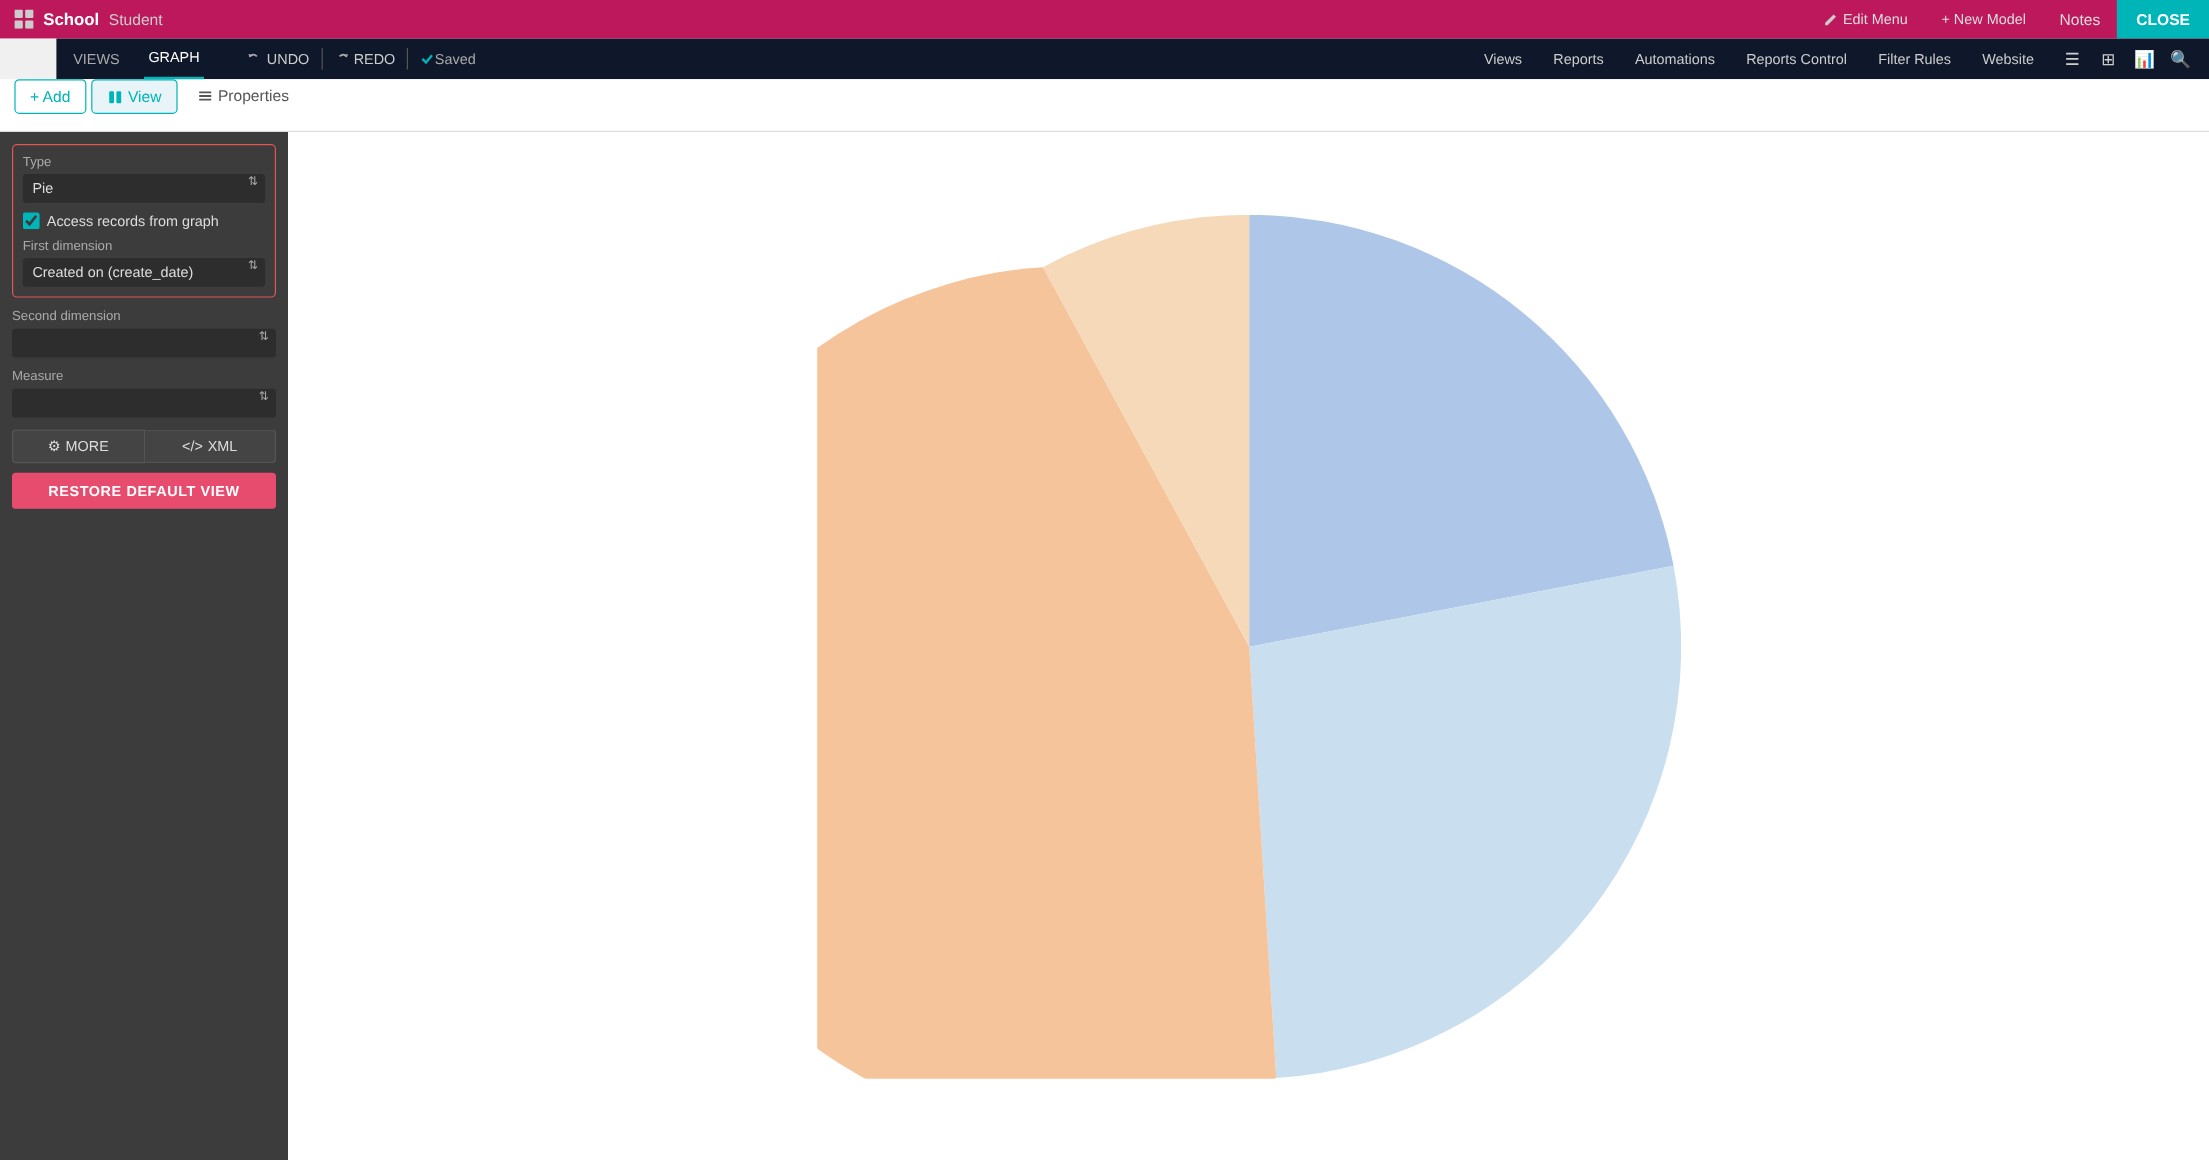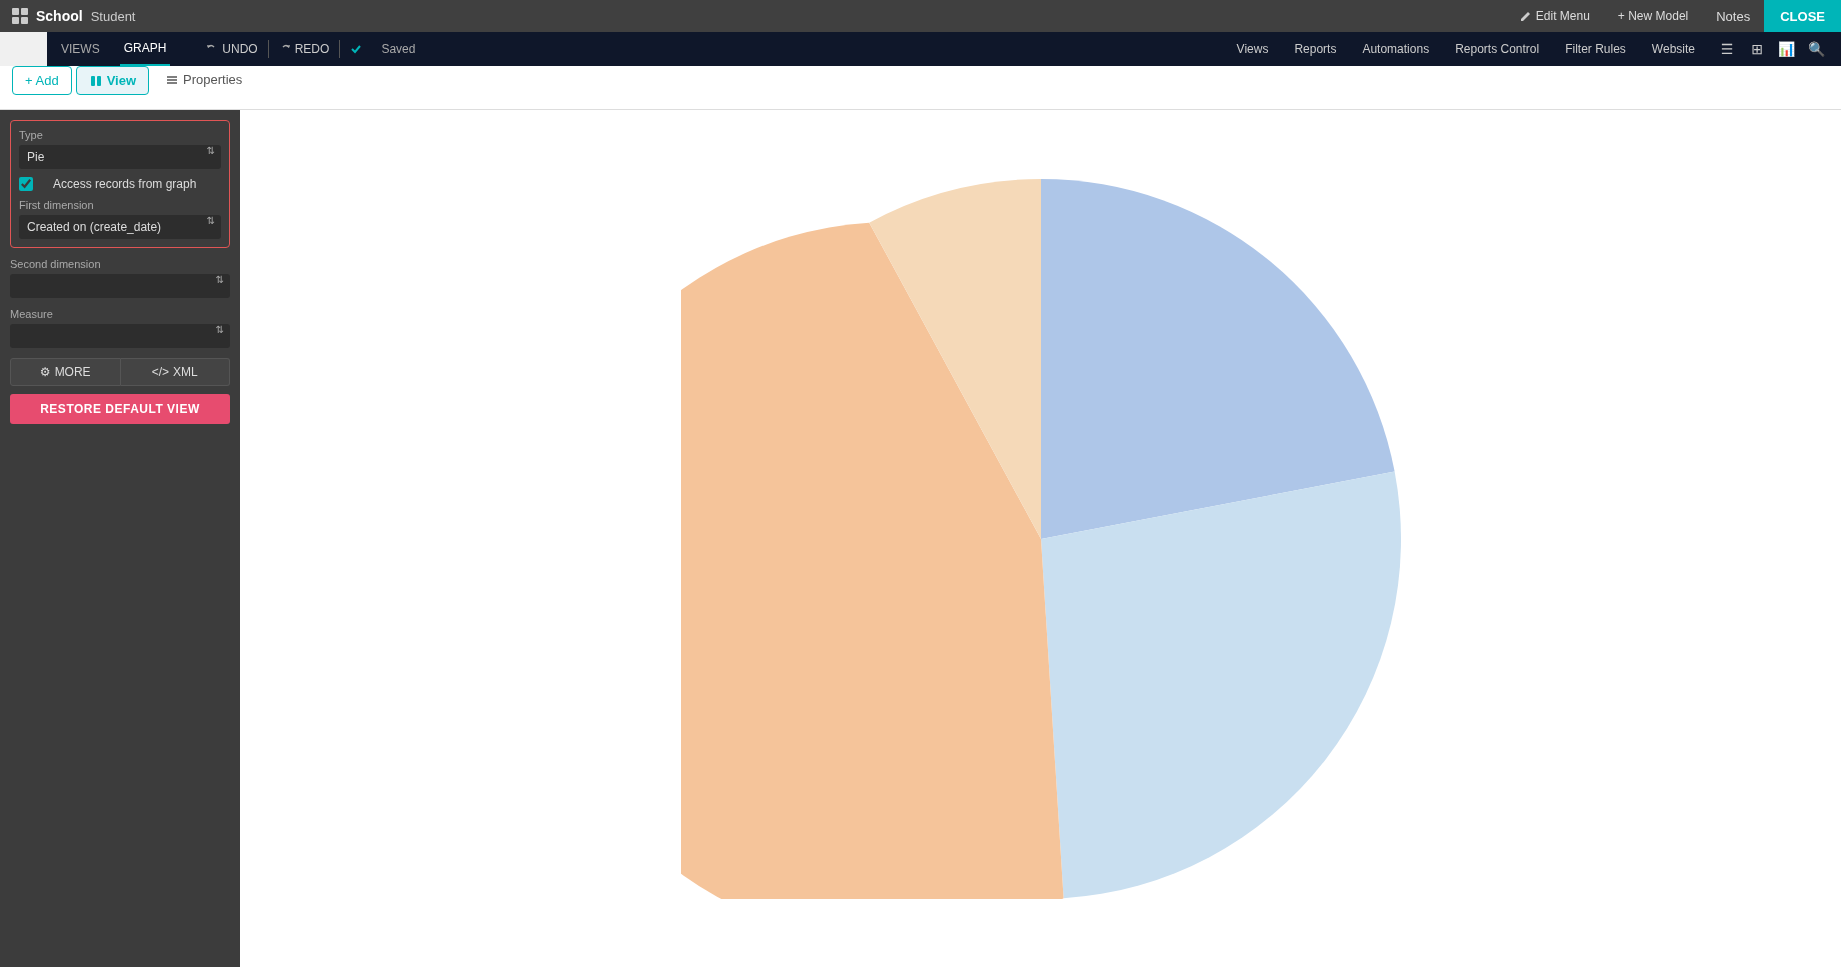--- a/index.html
+++ b/index.html
@@ -2,21 +2,21 @@
 <html><head>
   <meta charset="utf-8">
   <style>
     * { box-sizing: border-box; margin: 0; padding: 0; }
     body { font-family: 'Segoe UI', Arial, sans-serif; background: #f0f0f0; overflow: hidden; width: 1841px; height: 967px; }
 
     
     .top-bar {
       display: flex;
       align-items: center;
-      background: #404040;
+      background: #be185d;
       height: 32px;
       color: #fff;
       font-size: 13px;
       position: relative;
     }
     .top-bar-left {
       display: flex;
       align-items: center;
       gap: 8px;
       padding: 0 12px;
@@ -104,21 +104,21 @@
       gap: 4px;
       font-size: 12px;
       color: #ccc;
       cursor: pointer;
       background: transparent;
       border: none;
     }
     .saved-indicator {
       display: flex;
       align-items: center;
-      gap: 19px;
+      gap: 0;
       font-size: 12px;
       color: #aaa;
     }
     .divider-v {
       width: 1px;
       height: 18px;
       background: #555;
     }
     .top-nav-right {
       margin-left: auto;
@@ -171,21 +171,20 @@
       cursor: pointer;
       border-radius: 4px;
       border: none;
       background: transparent;
       color: #555;
     }
     .view-btn.active {
       background: #e8f4f8;
       color: #00b5b8;
       border: 1px solid #00b5b8;
-      font-weight: bold;
     }
     .add-btn {
       color: #00b5b8;
       border: 1px solid #00b5b8;
     }
 
     
     .main-layout {
       display: flex;
       height: calc(967px - 32px - 34px - 44px);
@@ -230,21 +229,21 @@
     .select-arrow {
       position: absolute;
       right: 6px;
       color: #aaa;
       font-size: 10px;
       pointer-events: none;
     }
     .checkbox-row {
       display: flex;
       align-items: center;
-      gap: 20px;
+      gap: 6px;
       margin: 8px 0;
       color: #ddd;
       font-size: 12px;
     }
     .checkbox-row input[type="checkbox"] {
       accent-color: #00b5b8;
       width: 14px;
       height: 14px;
       cursor: pointer;
     }

